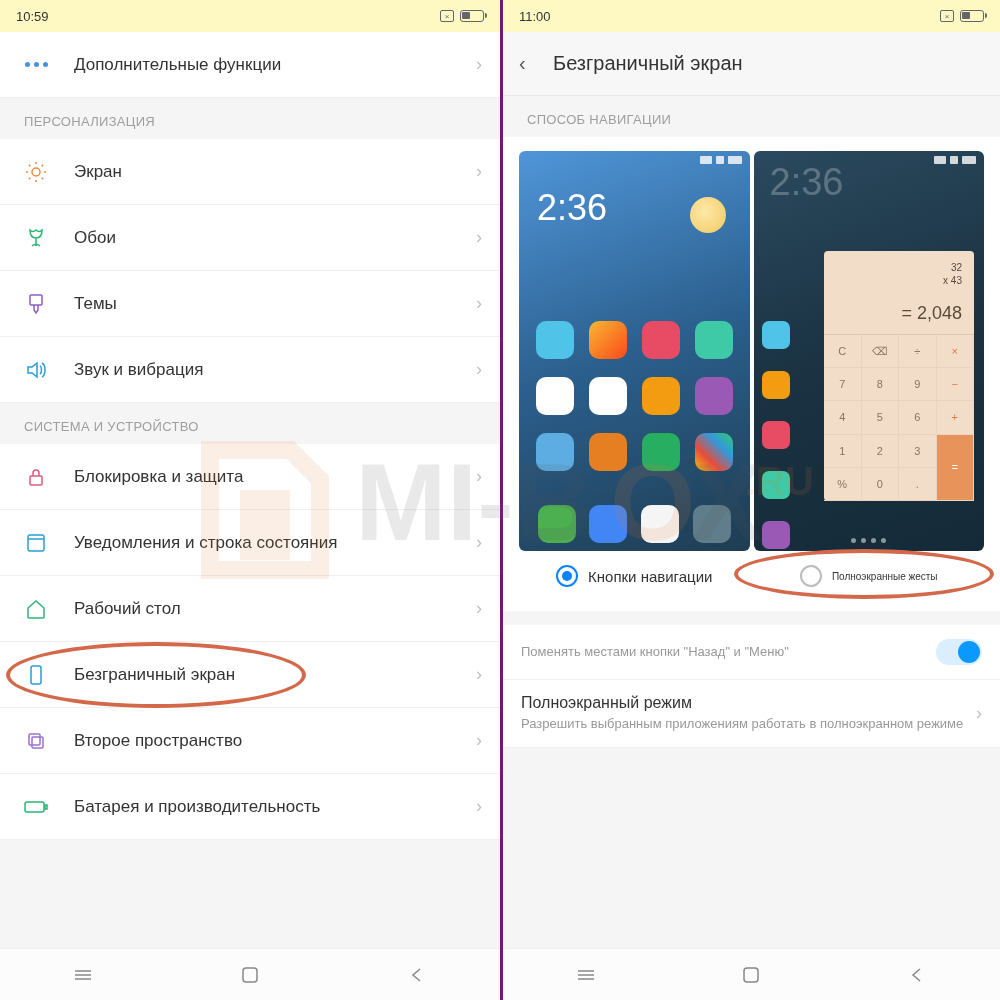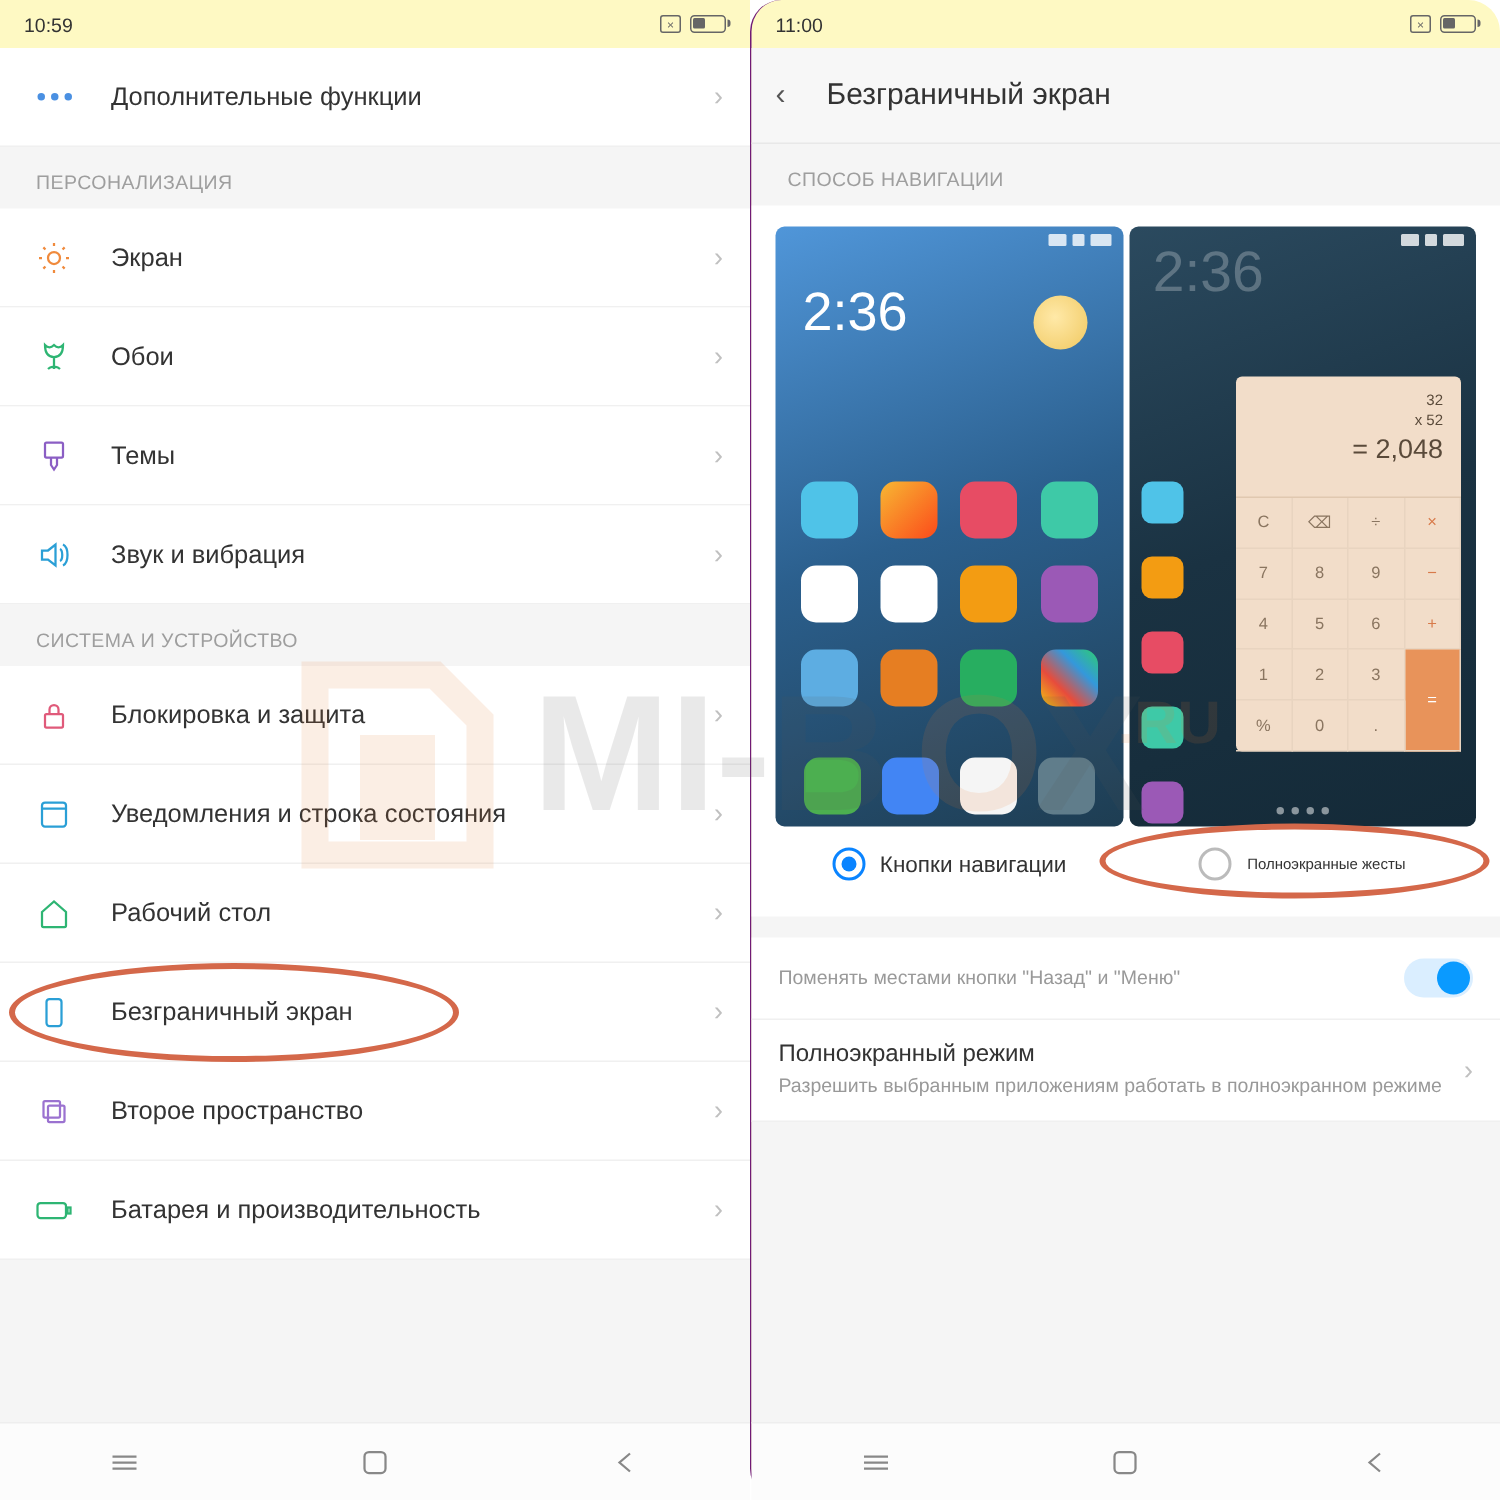--- a/index.html
+++ b/index.html
@@ -1,18 +1,18 @@
 <!DOCTYPE html>
 <html><head>
 <meta charset="utf-8">
 <style>
   * { box-sizing: border-box; margin: 0; padding: 0; }
   body { width: 1000px; height: 1000px; font-family: -apple-system, "Helvetica Neue", Arial, sans-serif; background: #fff; overflow: hidden; display: flex; }
   .phone { width: 500px; height: 1000px; background: #fef9c3; display: flex; flex-direction: column; position: relative; }
-  .phone + .phone { border-left: 1px solid #701a75; border-radius: 21px; }
+  .phone + .phone { border-left: 3px solid #701a75; }
   .status-bar { height: 32px; display: flex; align-items: center; justify-content: space-between; padding: 0 16px; font-size: 13px; color: #333; }
   .status-icons { display: flex; gap: 6px; align-items: center; }
   .battery-icon { width: 24px; height: 12px; border: 1.5px solid #666; border-radius: 3px; position: relative; }
   .battery-icon::after { content:""; position:absolute; right:-4px; top:2px; width:2px; height:5px; background:#666; border-radius: 0 2px 2px 0; }
   .battery-icon::before { content:""; position:absolute; left:1px; top:1px; width:8px; height:7px; background:#666; border-radius:1px; }
   .close-box { width:14px; height:12px; border:1.5px solid #666; border-radius:2px; display:flex; align-items:center; justify-content:center; font-size:8px; color:#666; }
   .header { height: 64px; display: flex; align-items: center; justify-content: center; font-size: 20px; color: #333; background: #f7f7f7; border-bottom: 1px solid #e8e8e8; position: relative; }
   .header .back { position:absolute; left:16px; font-size:20px; color:#555; }
   .header.left { font-weight: 500; }
   .header.right { justify-content: flex-start; padding-left: 50px; font-weight: 500; }
@@ -39,21 +39,21 @@
   .preview .icon-grid { position:absolute; top:170px; left:0; right:0; padding:0 14px; display:grid; grid-template-columns: repeat(4, 1fr); gap:18px 10px; }
   .preview .app { width:38px; height:38px; border-radius:10px; margin:0 auto; }
   .preview .dock { position:absolute; bottom:8px; left:0; right:0; display:flex; justify-content:space-around; padding:0 12px; }
   .preview .dock .app { width:38px; height:38px; border-radius:10px; }
 
   .preview.calc .mini-icons { position:absolute; left:8px; top:170px; display:flex; flex-direction:column; gap:22px; }
   .preview.calc .mini-icons .mapp { width:28px; height:28px; border-radius:7px; }
   .preview.calc .calc-pane { position:absolute; right:10px; top:100px; width:150px; height:250px; background:#f2ddc9; border-radius:4px; display:flex; flex-direction:column; }
   .calc-display { flex:0 0 80px; padding:10px 12px; text-align:right; color:#5a4a3a; }
   .calc-display .small { font-size:10px; line-height:1.3; }
-  .calc-display .result { font-size:18px; margin-top:2px; }
+  .calc-display .result { font-size:18px; margin-top:16px; }
   .calc-keys { flex:1; border-top:1px solid #e0c8b0; display:grid; grid-template-columns: repeat(4,1fr); grid-template-rows: repeat(5,1fr); }
   .calc-keys div { border-right:1px solid #e8d4c0; border-bottom:1px solid #e8d4c0; display:flex; align-items:center; justify-content:center; font-size:11px; color:#8a7560; }
   .calc-keys .op { color:#d87a4a; }
   .calc-keys .eq { background:#e8935a; color:#fff; }
   .calc-recents { position:absolute; bottom:8px; left:0; right:0; display:flex; justify-content:center; gap:5px; }
   .calc-recents span { width:5px; height:5px; border-radius:50%; background:rgba(255,255,255,0.5); }
   .preview.calc .cclock { position:absolute; top:10px; left:16px; color:rgba(255,255,255,0.25); font-size:38px; font-weight:200; }
 
   .radio-row { display:flex; align-items:center; gap:10px; margin-top:14px; font-size:15px; color:#333; }
   .radio { width:22px; height:22px; border:2px solid #bbb; border-radius:50%; display:flex; align-items:center; justify-content:center; }
@@ -301,21 +301,21 @@
               <div class="mapp" style="background:#4fc3e8"></div>
               <div class="mapp" style="background:#f39c12"></div>
               <div class="mapp" style="background:#e74c64"></div>
               <div class="mapp" style="background:#3ec9a7"></div>
               <div class="mapp" style="background:#9b59b6"></div>
 
             </div>
             <div class="calc-pane">
               <div class="calc-display">
                 <div class="small">32</div>
-                <div class="small">x 52</div>
+                <div class="small">x 43</div>
                 <div class="result">= 2,048</div>
               </div>
               <div class="calc-keys">
                 <div>C</div>
                   <div>⌫</div>
                   <div>÷</div>
                   <div class="op">×</div>
                 <div>7</div>
                   <div>8</div>
                   <div>9</div>

